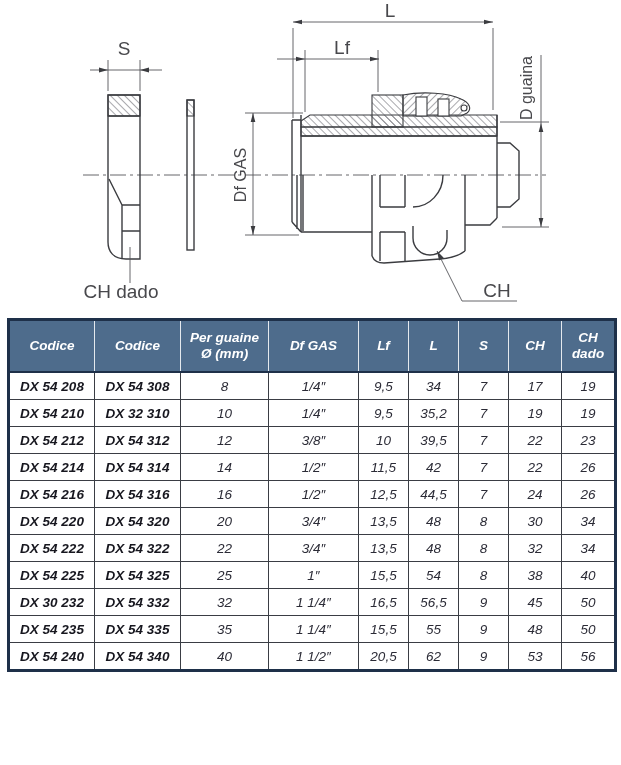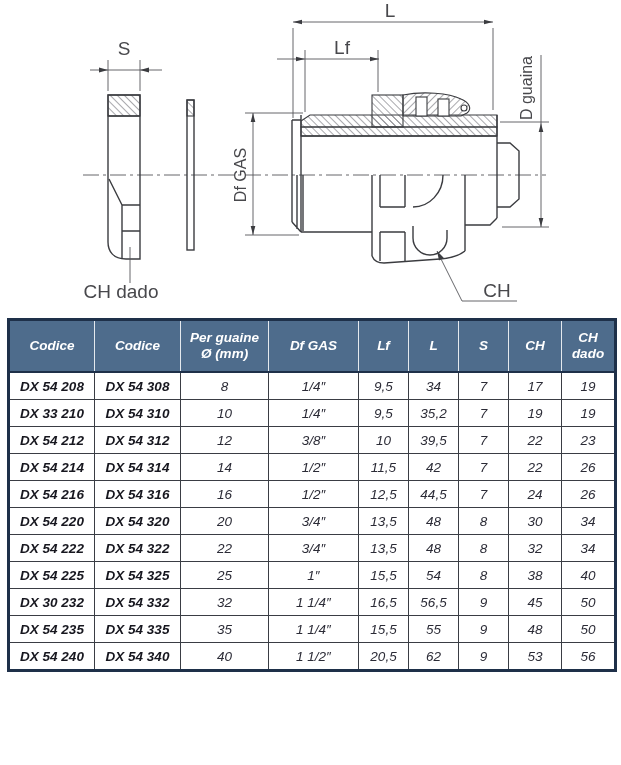--- a/index.html
+++ b/index.html
@@ -177,22 +177,22 @@
           <td class="code">DX 54 308</td>
           <td class="val">8</td>
           <td class="val">1/4″</td>
           <td class="val">9,5</td>
           <td class="val">34</td>
           <td class="val">7</td>
           <td class="val">17</td>
           <td class="val">19</td>
         </tr>
         <tr>
-          <td class="code">DX 33 210</td>
-          <td class="code">DX 54 310</td>
+          <td class="code">DX 54 210</td>
+          <td class="code">DX 32 310</td>
           <td class="val">10</td>
           <td class="val">1/4″</td>
           <td class="val">9,5</td>
           <td class="val">35,2</td>
           <td class="val">7</td>
           <td class="val">19</td>
           <td class="val">19</td>
         </tr>
         <tr>
           <td class="code">DX 54 212</td>

